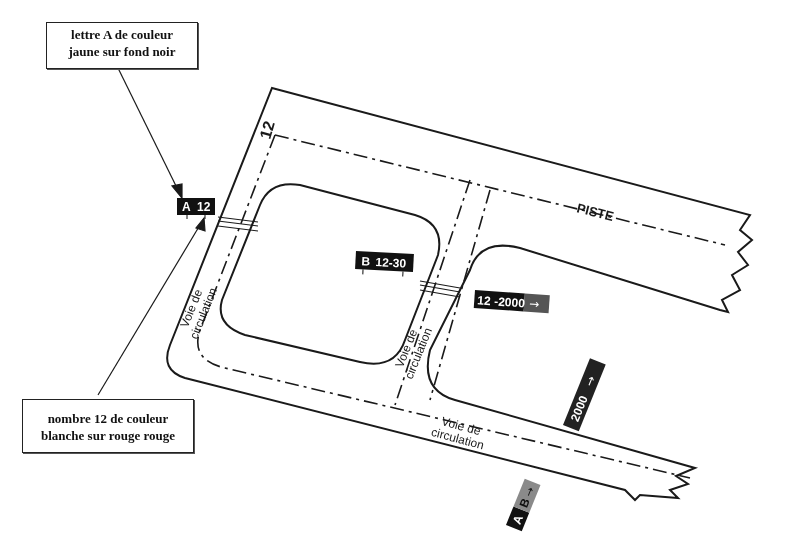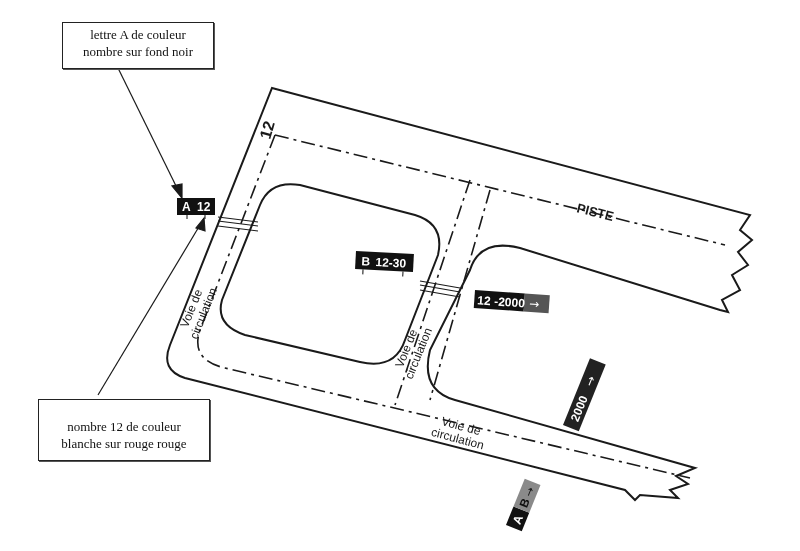--- a/index.html
+++ b/index.html
@@ -1,18 +1,18 @@
 <!DOCTYPE html>
 <html><head>
 <meta charset="utf-8">
 <style>
   html,body{margin:0;padding:0;background:#ffffff;}
   body{width:800px;height:551px;position:relative;overflow:hidden;font-family:"Liberation Sans",sans-serif;}
   svg{position:absolute;left:0;top:0;}
-  .callout{position:absolute;border:1.5px solid #222;background:#fff;font-family:"Liberation Serif",serif;font-weight:normal;font-size:13px;line-height:17px;text-align:center;color:#111;box-shadow:1px 1px 0 #555;margin-left:16px;}
+  .callout{position:absolute;border:1.5px solid #222;background:#fff;font-family:"Liberation Serif",serif;font-weight:bold;font-size:13px;line-height:17px;text-align:center;color:#111;box-shadow:1px 1px 0 #555;}
 </style>
 </head>
 <body>
 
 <svg width="800" height="551" viewBox="0 0 800 551">
 
   <path d="M272,88 L750,215 L740,230 L752,240 L738,252 L748,265 L732,275 L740,290 L722,300 L728,312 L720,310
            L520,248 Q480,238 470,270 L430,350 Q420,390 455,400 L695,468 L676,476 L688,484 L670,490 L678,498 L640,495 L635,500 L625,490
            L185,378 Q160,370 170,345 Z" fill="#ffffff" stroke="#1a1a1a" stroke-width="2"></path>
 
@@ -93,19 +93,19 @@
     <rect width="20" height="17" fill="#111"></rect>
     <rect x="20" width="30" height="17" fill="#8a8a8a"></rect>
     <text x="5" y="13" font-family="Liberation Sans, sans-serif" font-weight="bold" font-size="12" fill="#fff">A</text>
     <text x="23" y="13" font-family="Liberation Sans, sans-serif" font-weight="bold" font-size="12" fill="#111">B</text>
     <text x="35" y="13" font-family="DejaVu Sans, sans-serif" font-size="11" fill="#111">→</text>
   </g>
 </svg>
 
 <div class="callout" style="left:46px;top:22px;width:150px;height:42px;padding-top:3px;">
   <div>lettre A de couleur</div>
-  <div>nombre sur fond noir</div>
+  <div>jaune sur fond noir</div>
 </div>
 
-<div class="callout" style="left:22px;top:399px;width:170px;height:42px;padding-top:18px;">
+<div class="callout" style="left:22px;top:399px;width:170px;height:42px;padding-top:10px;">
   <div>nombre 12 de couleur</div>
   <div>blanche sur rouge rouge</div>
 </div>
 
 </body></html>

